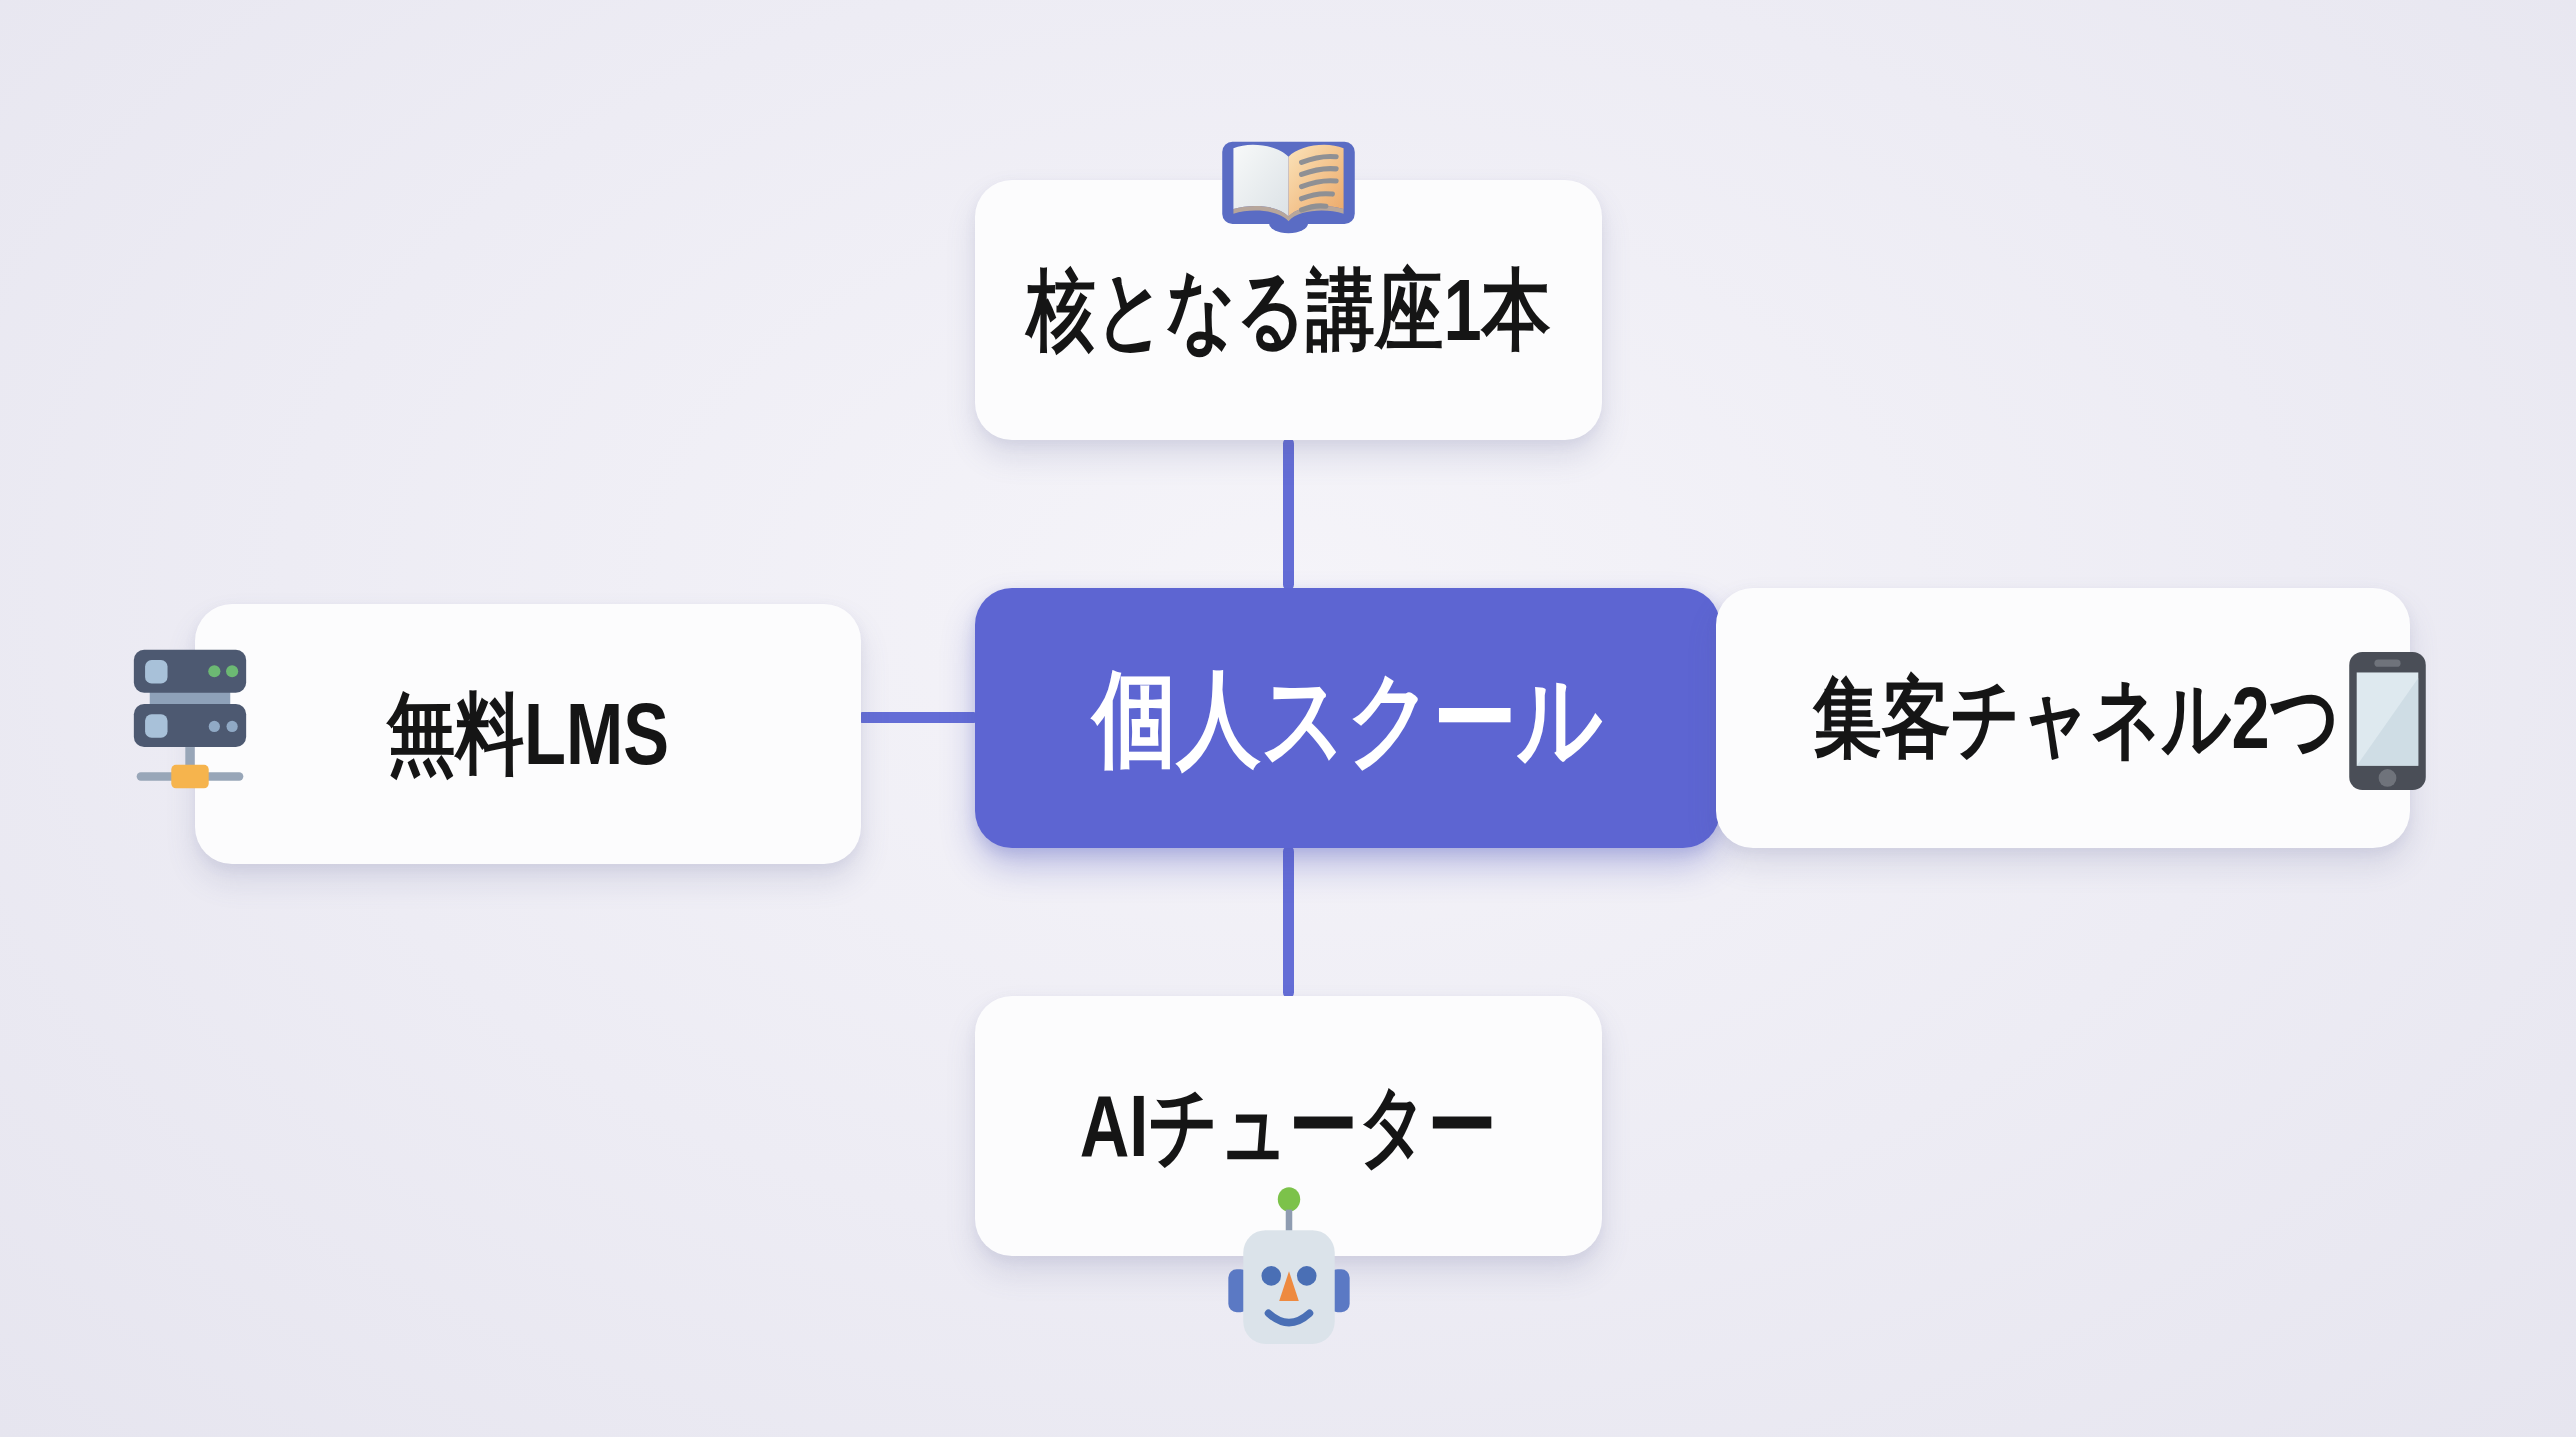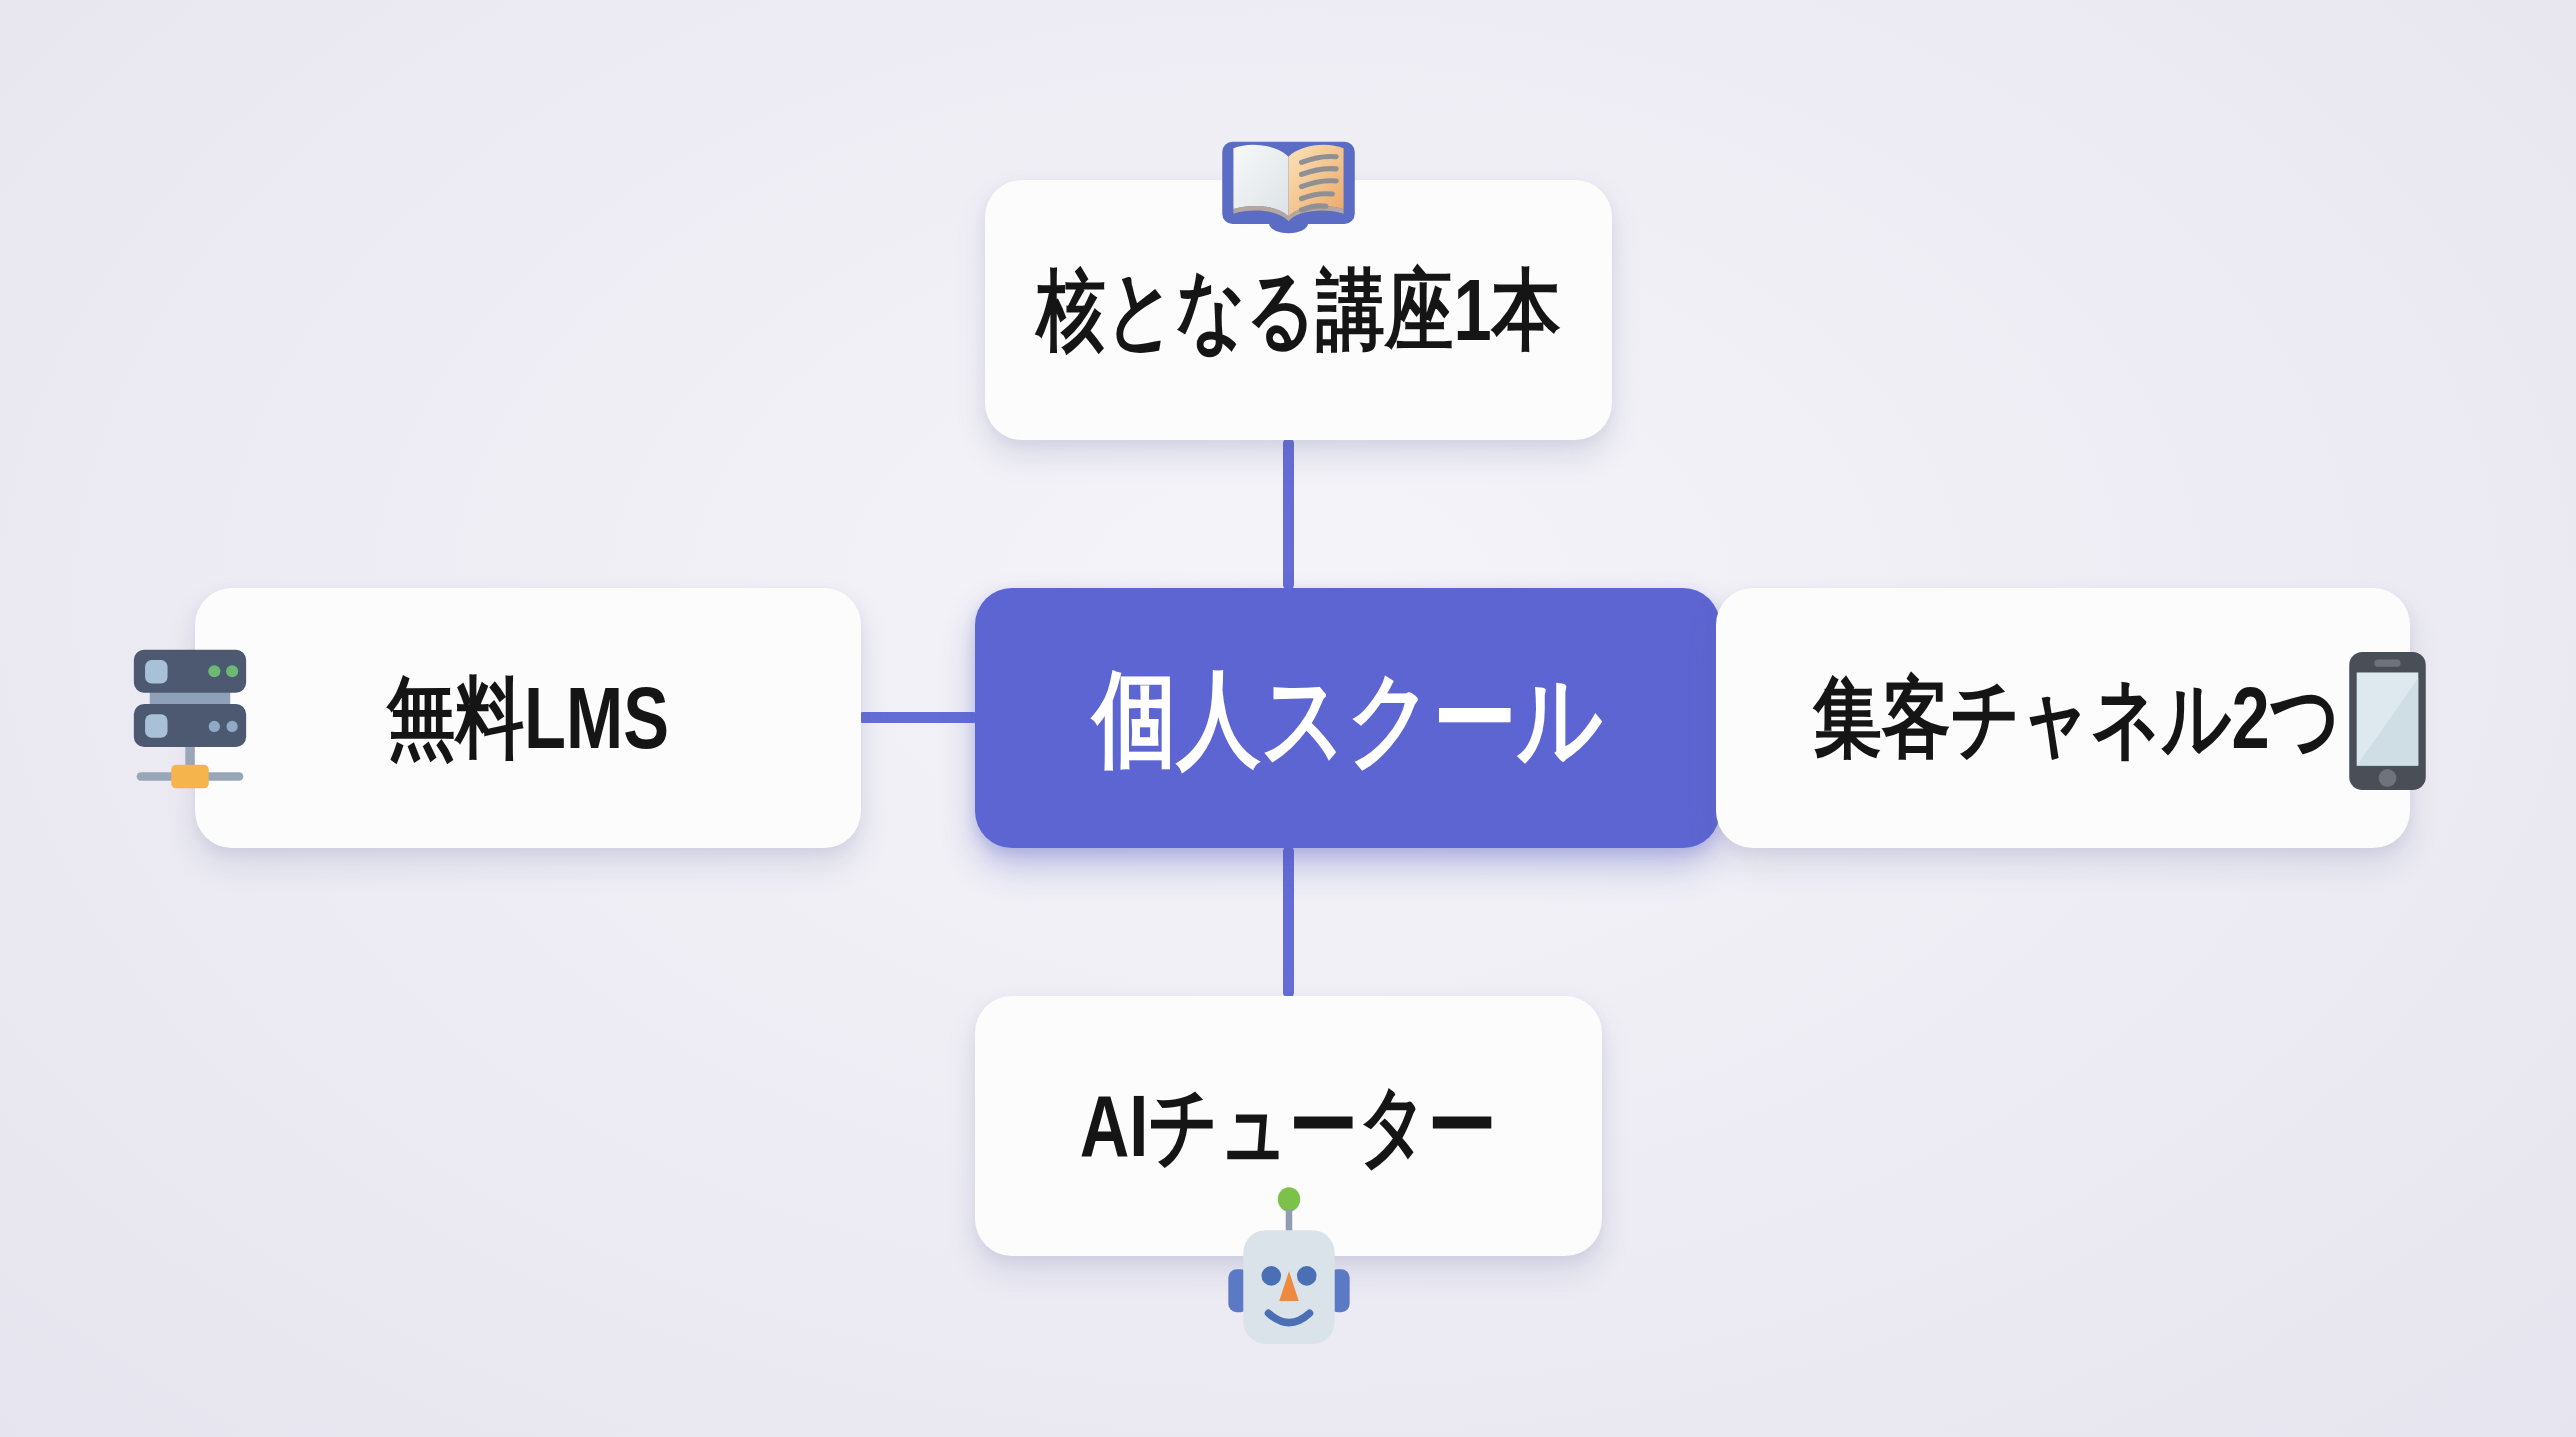--- a/index.html
+++ b/index.html
@@ -45,25 +45,25 @@
 </head>
 <body>
 
 <div class="canvas">
 
   <div class="connector" style="left:1283px;top:438px;width:11.2px;height:152px;"></div>
   <div class="connector" style="left:1283px;top:846px;width:11.2px;height:152px;"></div>
   <div class="connector" style="left:857px;top:712px;width:122px;height:11.2px;"></div>
   <div class="connector" style="left:1599px;top:712px;width:121px;height:11.2px;"></div>
 
-  <div class="card" style="left:975px;top:180px;width:627px;height:260px;margin-left:10px;">
+  <div class="card" style="left:975px;top:180px;width:627px;height:260px;">
     <span class="label">核となる講座1本</span>
   </div>
 
-  <div class="card" style="left:195px;top:588px;width:666px;height:260px;text-align:right;">
+  <div class="card" style="left:195px;top:604px;width:666px;height:260px;text-align:right;">
     <span class="label">無料LMS</span>
   </div>
 
   <div class="card accent" style="left:975px;top:588px;width:745px;height:260px;">
     <span class="label">個人スクール</span>
   </div>
 
   <div class="card" style="left:1716px;top:588px;width:666px;height:260px;padding-left:28px;">
     <span class="label">集客チャネル2つ</span>
   </div>

